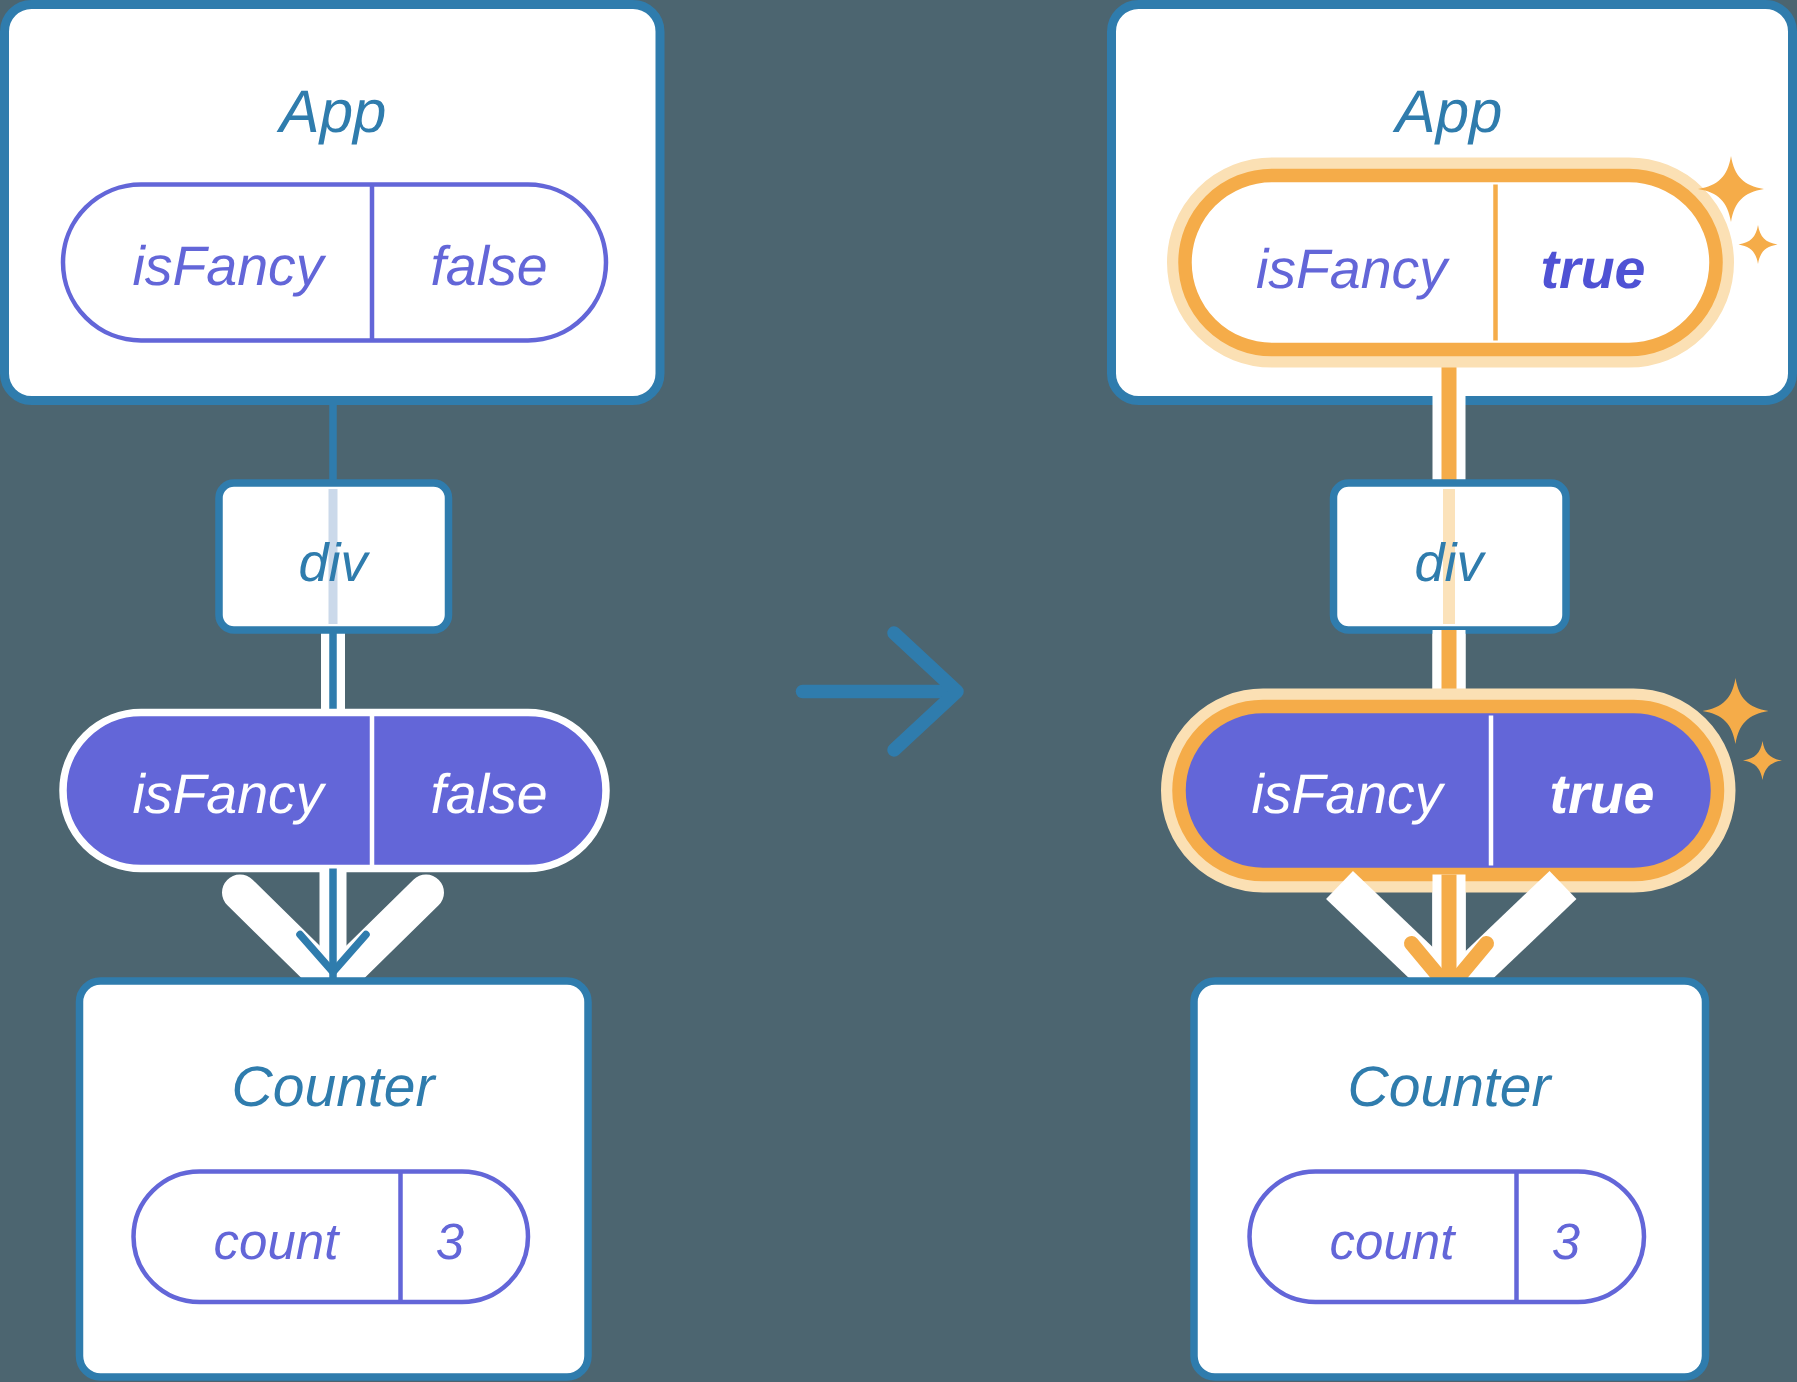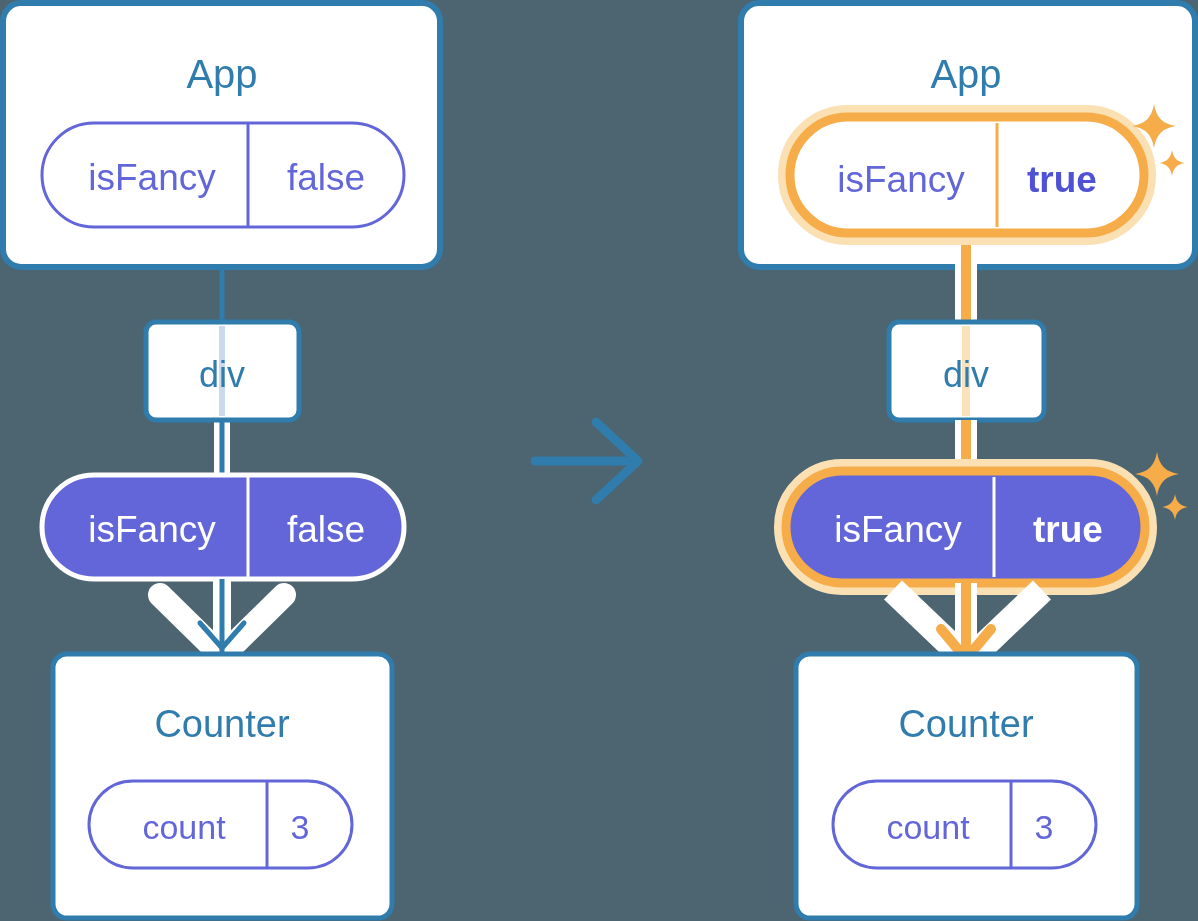--- a/index.html
+++ b/index.html
@@ -11,20 +11,21 @@
     width: 1198px;
     height: 921px;
     overflow: hidden;
     font-family: "Liberation Sans", sans-serif;
   }
   #stage {
     position: relative;
     width: 1198px;
     height: 921px;
     background: #4c6570;
+    font-style: italic;
   }
   #diagram-svg {
     position: absolute;
     left: 0;
     top: 0;
     width: 1198px;
     height: 921px;
     display: block;
   }
   .lbl {

